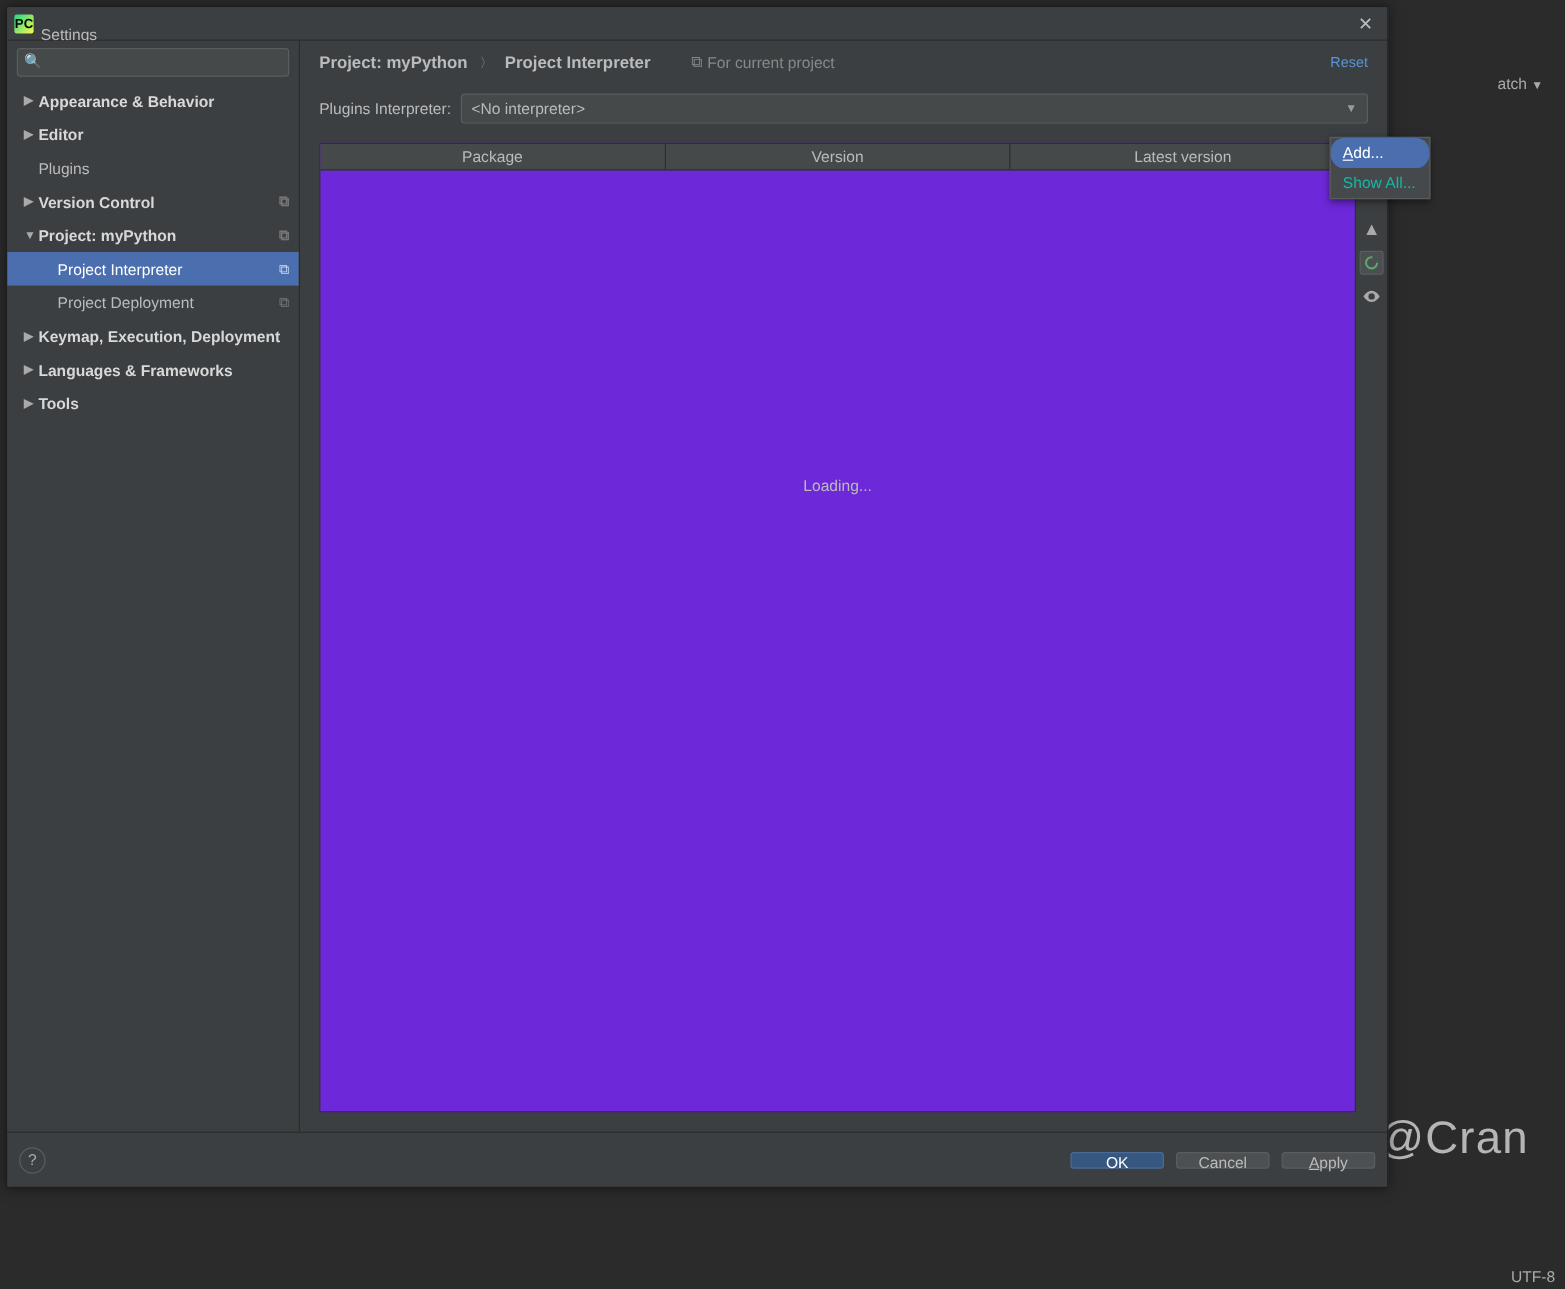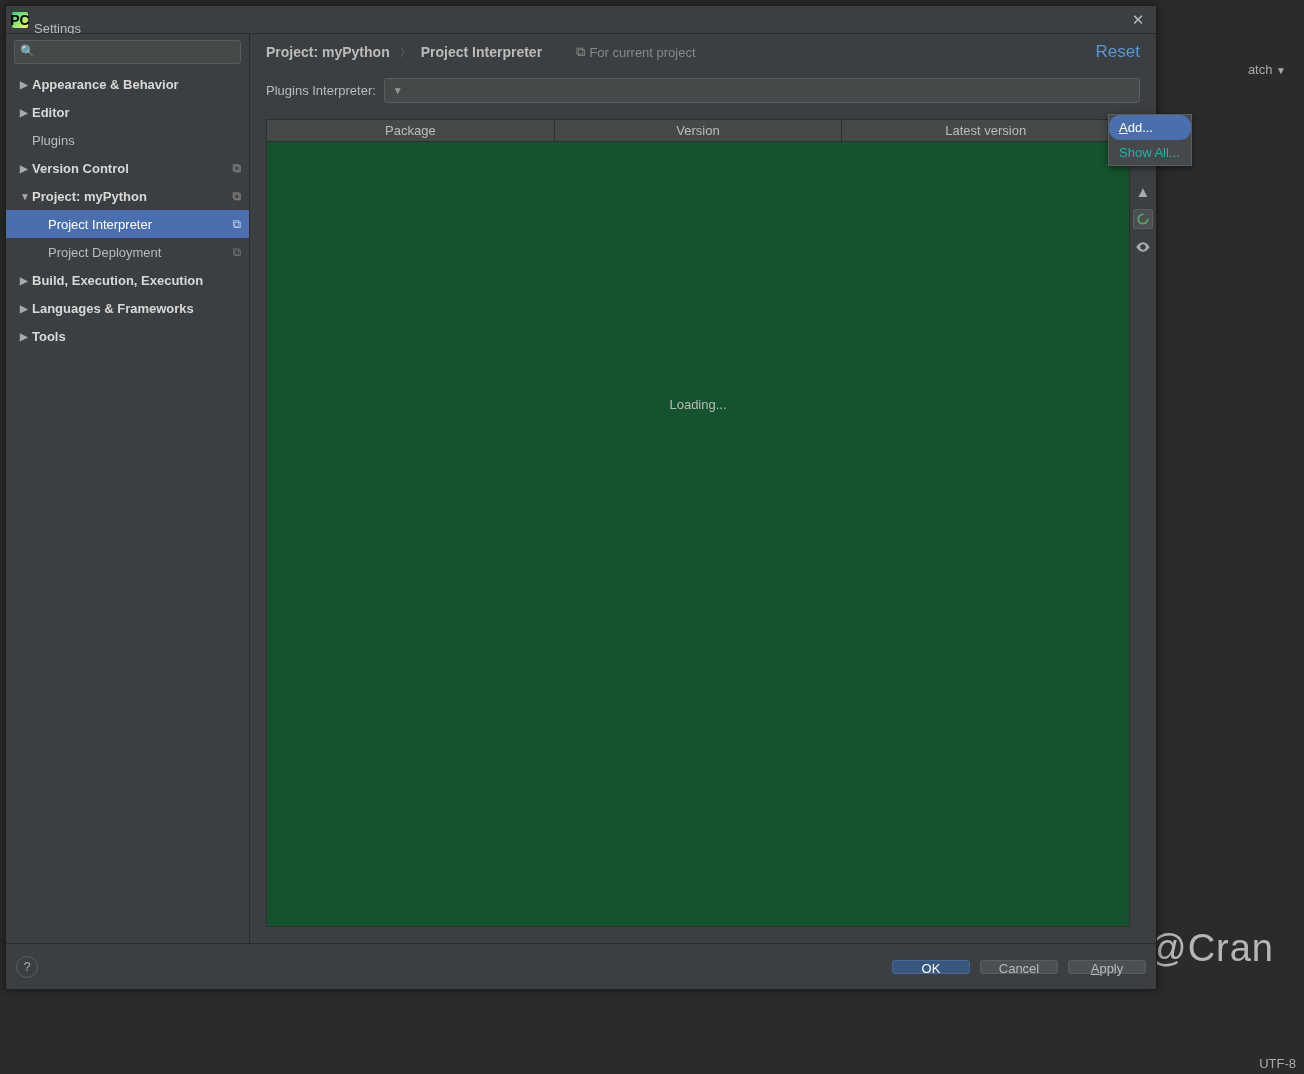--- a/index.html
+++ b/index.html
@@ -5,21 +5,21 @@
 * { margin: 0; padding: 0; box-sizing: border-box; font-family: "Segoe UI", Arial, sans-serif; font-size: 13px; }
 html, body { width: 1304px; height: 1074px; background: #2b2b2b; color: #bbb; overflow: hidden; }
 
 .window {
   position: absolute; left: 5px; top: 5px; width: 1152px; height: 985px;
   background: #3c3f41; border: 1px solid #1e1e1e;
   display: flex; flex-direction: column;
   box-shadow: 0 0 10px rgba(0,0,0,0.5);
 }
 .titlebar { height: 28px; display: flex; align-items: center; padding: 0 6px; background: #3c3f41; border-bottom: 1px solid #2b2b2b; }
-.titlebar .app-icon { width: 16px; height: 16px; background: linear-gradient(135deg,#21d789,#fcf84a); border-radius: 2px; margin-right: 6px; font-size: 14px; font-weight:bold; color:#000; display:flex; align-items:center; justify-content:center;}
+.titlebar .app-icon { width: 16px; height: 16px; background: linear-gradient(135deg,#21d789,#fcf84a); border-radius: 2px; margin-right: 6px; font-size: 11px; font-weight:bold; color:#000; display:flex; align-items:center; justify-content:center;}
 .titlebar .title { flex: 1; color: #bbb; margin-top: 17px; }
 .titlebar .close { width: 24px; text-align: center; color: #bbb; cursor: pointer; font-size: 15px; }
 
 .body { flex: 1; display: flex; background: #3c3f41; }
 
 .sidebar { width: 244px; border-right: 1px solid #2b2b2b; display: flex; flex-direction: column; }
 .search-row { padding: 6px 8px; }
 .search-input { width: 100%; height: 24px; background: #45494a; border: 1px solid #5a5d5e; border-radius: 3px; color: #bbb; padding: 0 20px; }
 .search-wrap { position: relative; }
 .search-wrap .mag { position:absolute; left:6px; top:4px; color:#888; font-size:12px; }
@@ -33,30 +33,30 @@
 .tree-sub { padding-left: 42px; }
 .tree-item.selected { background:#4b6eaf; color:#fff; }
 .tree-item.selected .copy-icon { color:#c8d6f0; }
 
 .main { flex:1; display:flex; flex-direction:column; position:relative; }
 
 .crumbs { height:36px; display:flex; align-items:center; padding: 0 16px; gap:10px; }
 .crumbs .crumb { color:#bbb; font-weight:bold; font-size:14px;}
 .crumbs .sep { color:#8a8a8a; font-size:11px; }
 .crumbs .for-proj { color:#888; font-size:12px; display:flex; align-items:center; gap:4px; margin-left:24px;}
-.crumbs .reset { margin-left:auto; color:#5896d6; cursor:pointer; font-size:17px; }
+.crumbs .reset { margin-left:auto; color:#5896d6; cursor:pointer; font-size:12px; }
 
 .interp-row { display:flex; align-items:center; padding: 8px 16px; gap:8px; }
 .interp-row label { color:#bbb; }
 .combo { flex:1; height:25px; background:#45494a; border:1px solid #5a5d5e; border-radius:3px; display:flex; align-items:center; padding:0 8px; color:#bbb; cursor:pointer;}
 .combo .val { flex:1; }
 .combo .dd { color:#9a9a9a; font-size:10px; }
 
 .table-wrap { flex:1; margin: 8px 0 16px 16px; display:flex; }
-.table-area { flex:1; border:1px solid #2f2f2f; background:#14532d; display:flex; flex-direction:column; position:relative;}
+.table-area { flex:1; border:1px solid #2f2f2f; background:#6d28d9; display:flex; flex-direction:column; position:relative;}
 .table-head { display:flex; height:22px; background:#45494a; border-bottom:1px solid #2f2f2f;}
 .table-head .col { flex:1; text-align:center; color:#bbb; border-right:1px solid #2f2f2f; line-height:22px;}
 .table-head .col:last-child{border-right:none;}
 .table-body { flex:1; display:flex; align-items:flex-start; justify-content:flex-end; position:relative; }
 .spinner { position:absolute; right:8px; top:6px; color:#aaa; font-size:12px; }
 .loading { position:absolute; top:255px; left:50%; transform:translateX(-50%); color:#bbb; }
 
 .side-icons { width:26px; display:flex; flex-direction:column; gap:8px; align-items:center; padding-top:6px;}
 .side-icons .ic { width:20px; height:20px; display:flex; align-items:center; justify-content:center; color:#aaa; cursor:pointer; font-size:15px; border-radius:2px;}
 .side-icons .ic.spin { background:#4b4f51; border:1px solid #5a5d5e;}
@@ -130,21 +130,21 @@
         <div class="tree-item tree-sub selected">
             <span>Project Interpreter</span>
             <span class="copy-icon">⧉</span>
           </div>
         <div class="tree-item tree-sub">
             <span>Project Deployment</span>
             <span class="copy-icon">⧉</span>
           </div>
         <div class="tree-item bold">
             <span class="arrow">▶</span>
-            <span>Build, Execution, Execution</span>
+            <span>Keymap, Execution, Deployment</span>
           </div>
         <div class="tree-item bold">
             <span class="arrow">▶</span>
             <span>Languages &amp; Frameworks</span>
           </div>
         <div class="tree-item bold">
             <span class="arrow">▶</span>
             <span>Tools</span>
           </div>
       </div>
@@ -158,20 +158,21 @@
         <span class="for-proj">
             <span style="color:#888;">⧉</span>
             <span>For current project</span>
           </span>
         <span class="reset">Reset</span>
       </div>
 
       <div class="interp-row">
         <label>Plugins Interpreter:</label>
         <div class="combo">
+          <span class="val">&lt;No interpreter&gt;</span>
           <span class="dd">▼</span>
         </div>
       </div>
 
       <div class="table-wrap">
         <div class="table-area">
           <div class="table-head">
             <div class="col">Package</div>
             <div class="col">Version</div>
             <div class="col">Latest version</div>

